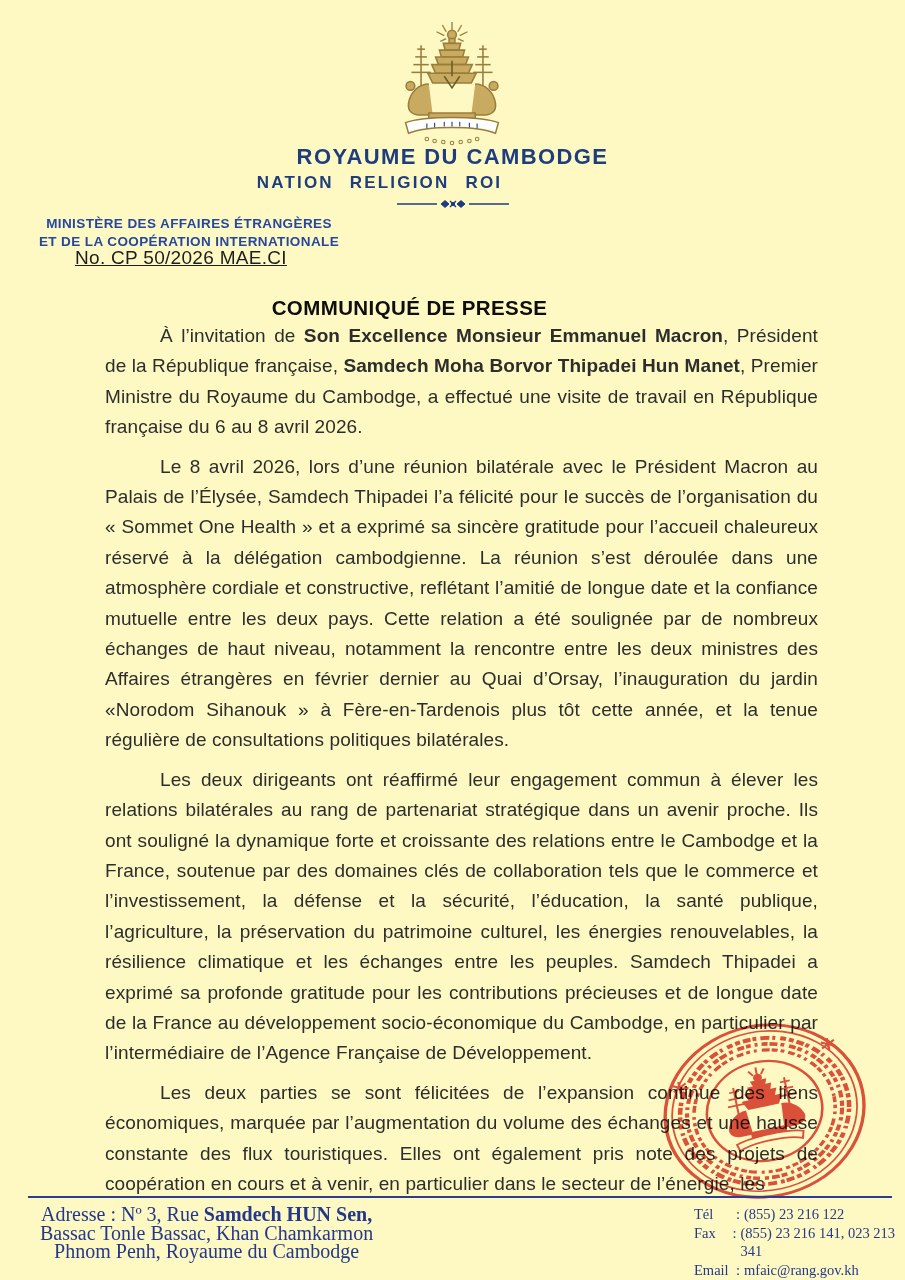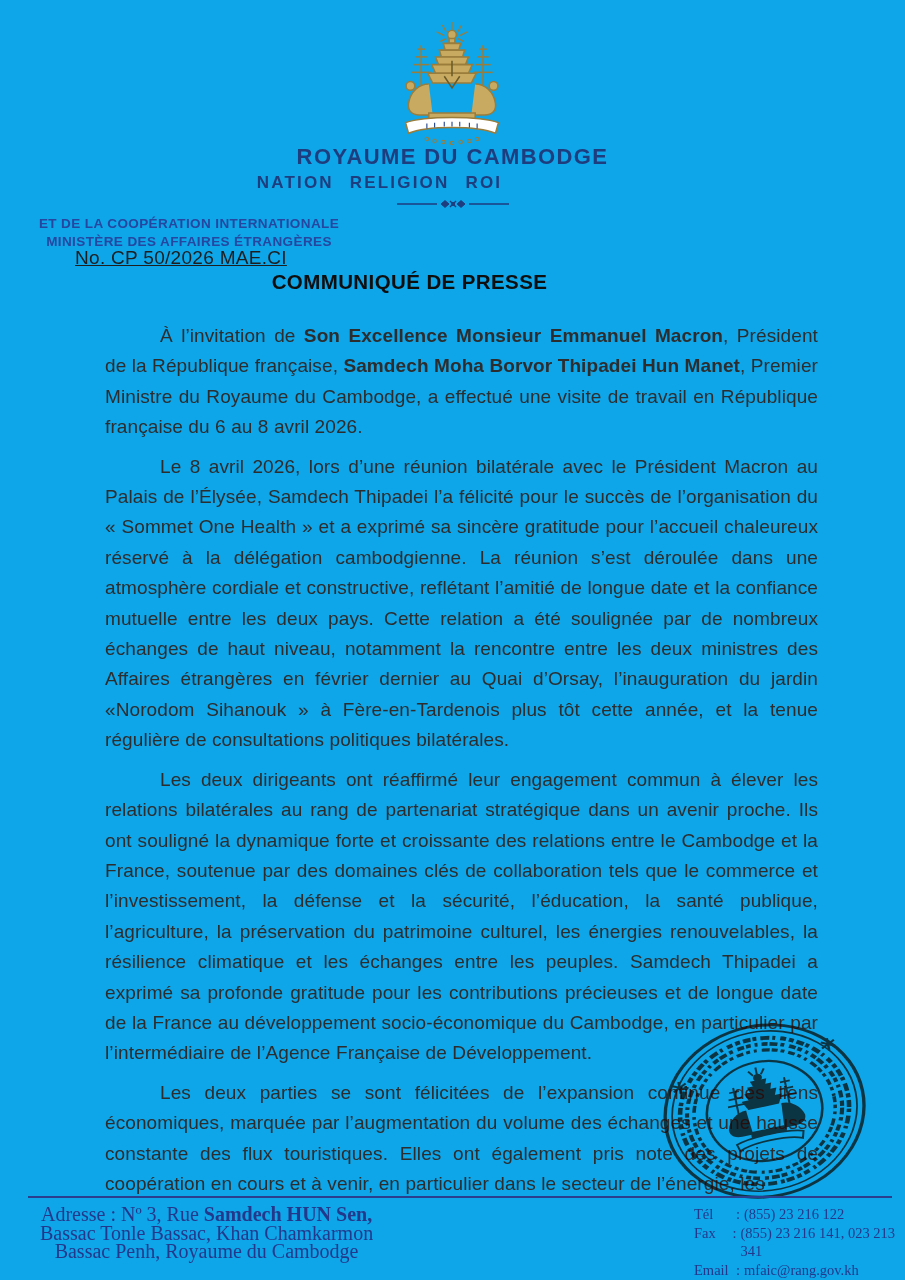--- a/index.html
+++ b/index.html
@@ -1,17 +1,17 @@
 <!DOCTYPE html>
 <html><head>
 <meta charset="utf-8">
 <style>
   html,body{margin:0;padding:0;background:#e8e8e8;}
   .page{
-    position:relative;width:905px;height:1280px;background:#0ea5e9;
+    position:relative;width:905px;height:1280px;background:#fef9c3;
     font-family:"Liberation Sans",sans-serif;overflow:hidden;margin:0 auto;
   }
   
   .emblem{position:absolute;left:394px;top:20px;}
   .kingdom-title{
     position:absolute;top:144px;left:0;width:905px;text-align:center;
     color:#1e3d7e;font-weight:bold;font-size:22px;letter-spacing:1.4px;
   }
   .motto{
     position:absolute;top:173px;left:0;width:759px;text-align:center;
@@ -19,21 +19,21 @@
   }
   .divider{position:absolute;top:196px;left:397px;}
   .ministry{
     position:absolute;left:30px;top:215px;width:318px;text-align:center;
     color:#2547a0;font-weight:bold;font-size:13.5px;line-height:18px;letter-spacing:.4px;
   }
   .ref-number{
     position:absolute;left:75px;top:247px;font-size:19px;color:#1e1e1e;letter-spacing:.3px;text-decoration:underline;
   }
   .doc-title{
-    position:absolute;top:270px;left:0;width:819px;text-align:center;
+    position:absolute;top:296px;left:0;width:819px;text-align:center;
     font-size:20.5px;font-weight:bold;color:#0e0e0e;letter-spacing:.4px;
   }
   
   .body-text{
     position:absolute;left:105px;top:321px;width:713px;
     font-size:19px;line-height:30.4px;color:#2d2d2d;text-align:justify;letter-spacing:.1px;
   }
   .body-text p{margin:0 0 9px 0;text-indent:55px;}
   .body-text b{font-weight:bold;}
   
@@ -138,22 +138,22 @@
         <path d="M44 6 l4 -3.4 4 3.4 -4 3.4 z"></path>
         <path d="M53 3 l3 3 -3 3 M59 3 l-3 3 3 3" fill="none" stroke-width="1.4"></path>
         <circle cx="56" cy="6" r="1.6"></circle>
         <path d="M60 6 l4 -3.4 4 3.4 -4 3.4 z"></path>
         <line x1="72" y1="6" x2="112" y2="6" stroke-width="1.6"></line>
       </g>
     </svg>
   </div>
 
   <div class="ministry">
+    <div>MINISTÈRE DES AFFAIRES ÉTRANGÈRES</div>
     <div>ET DE LA COOPÉRATION INTERNATIONALE</div>
-    <div>MINISTÈRE DES AFFAIRES ÉTRANGÈRES</div>
   </div>
 
   <div class="ref-number">No. CP 50/2026 MAE.CI</div>
 
   <div class="doc-title">COMMUNIQUÉ DE PRESSE</div>
 
   <div class="body-text">
     <p><span>À l’invitation de </span><b>Son Excellence Monsieur Emmanuel Macron</b><span>, Président de la République française, </span><b>Samdech Moha Borvor Thipadei Hun Manet</b><span>, Premier Ministre du Royaume du Cambodge, a effectué une visite de travail en République française du 6 au 8 avril 2026.</span></p>
     <p><span>Le 8 avril 2026, lors d’une réunion bilatérale avec le Président Macron au Palais de l’Élysée, Samdech Thipadei l’a félicité pour le succès de l’organisation du « Sommet One Health » et a exprimé sa sincère gratitude pour l’accueil chaleureux réservé à la délégation cambodgienne. La réunion s’est déroulée dans une atmosphère cordiale et constructive, reflétant l’amitié de longue date et la confiance mutuelle entre les deux pays. Cette relation a été soulignée par de nombreux échanges de haut niveau, notamment la rencontre entre les deux ministres des Affaires étrangères en février dernier au Quai d’Orsay, l’inauguration du jardin «Norodom Sihanouk » à Fère-en-Tardenois plus tôt cette année, et la tenue régulière de consultations politiques bilatérales.</span></p>
     <p><span>Les deux dirigeants ont réaffirmé leur engagement commun à élever les relations bilatérales au rang de partenariat stratégique dans un avenir proche. Ils ont souligné la dynamique forte et croissante des relations entre le Cambodge et la France, soutenue par des domaines clés de collaboration tels que le commerce et l’investissement, la défense et la sécurité, l’éducation, la santé publique, l’agriculture, la préservation du patrimoine culturel, les énergies renouvelables, la résilience climatique et les échanges entre les peuples. Samdech Thipadei a exprimé sa profonde gratitude pour les contributions précieuses et de longue date de la France au développement socio-économique du Cambodge, en particulier par l’intermédiaire de l’Agence Française de Développement.</span></p>
@@ -196,21 +196,21 @@
         </g>
       </g>
     </svg>
   </div>
 
   <div class="footer-rule"></div>
 
   <div class="footer-address">
     <div><span>Adresse : Nº 3, Rue </span><b>Samdech HUN Sen,</b></div>
     <div><span>Bassac Tonle Bassac, Khan Chamkarmon</span></div>
-    <div><span>Bassac Penh, Royaume du Cambodge</span></div>
+    <div><span>Phnom Penh, Royaume du Cambodge</span></div>
   </div>
 
   <div class="footer-contacts">
     <div class="contact-row">
       <span class="contact-label">Tél</span>
       <span class="contact-sep">:</span>
       <span class="contact-value">(855) 23 216 122</span>
     </div>
     <div class="contact-row">
       <span class="contact-label">Fax</span>

